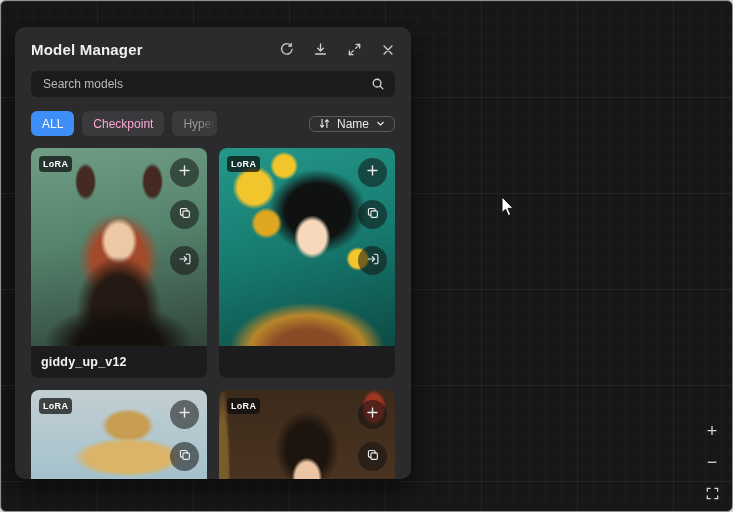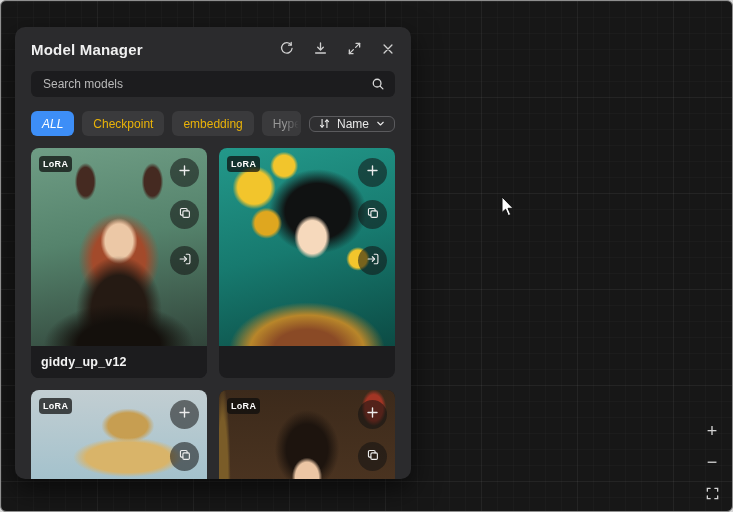--- a/index.html
+++ b/index.html
@@ -12,43 +12,43 @@
       linear-gradient(rgba(255,255,255,0.02) 1px, transparent 1px),
       linear-gradient(90deg, rgba(255,255,255,0.02) 1px, transparent 1px);
     background-size:96px 96px,96px 96px,16px 16px,16px 16px;
   }
   
   .panel{
     position:absolute;left:14px;top:26px;width:396px;height:452px;box-sizing:border-box;
     background:#2b2b2d;border-radius:10px;padding:14px 16px;overflow:hidden;
     box-shadow:0 10px 28px rgba(0,0,0,.6);
   }
-  .panel-header{display:flex;align-items:flex-start;}
+  .panel-header{display:flex;align-items:center;}
   .panel-title{margin:0;font-size:15px;font-weight:700;color:#f0f0f0;letter-spacing:.2px;}
   .header-icons{margin-left:auto;display:flex;align-items:center;gap:19px;}
   button{background:none;border:none;padding:0;margin:0;font:inherit;color:inherit;cursor:pointer;}
   .icon-btn{display:flex;align-items:center;justify-content:center;color:#cfcfcf;}
   .icon-btn svg{display:block;}
   
   .search{
     margin-top:13px;height:26px;background:#1c1c1e;border-radius:6px;
     display:flex;align-items:center;padding:0 10px;gap:20px;
   }
   .search input{
     flex:1;background:transparent;border:none;outline:none;color:#e8e8e8;font-size:12px;
   }
   .search input::placeholder{color:#b9b9b9;}
   .search .mag{color:#d8d8d8;display:flex;}
   
   .chips{margin-top:14px;display:flex;align-items:center;gap:8px;}
   .chip{
-    height:25px;padding:0 11px;border-radius:6px;background:#3a3a3c;color:#eab308;
+    height:25px;padding:0 11px;border-radius:6px;background:#3a3a3c;color:#f9a8d4;
     font-size:12px;display:flex;align-items:center;white-space:nowrap;
   }
-  .chip.active{background:#3d8ef7;color:#fff;font-style:italic;}
+  .chip.active{background:#3d8ef7;color:#fff;}
   .chip-truncated{max-width:52px;overflow:hidden;color:#979797;position:relative;padding-right:2px;}
   .chip-truncated::after{
     content:"";position:absolute;right:0;top:0;bottom:0;width:16px;
     background:linear-gradient(90deg,rgba(58,58,60,0),#3a3a3c 85%);
   }
   .sort{
     margin-left:auto;height:16px;box-sizing:border-box;border:1px solid #5b5b5e;border-radius:6px;
     background:#2f2f31;color:#e8e8e8;font-size:12px;display:flex;align-items:center;gap:6px;padding:0 8px;
   }
   .sort svg{display:block;}
@@ -167,21 +167,20 @@
         <svg width="14" height="14" viewBox="0 0 16 16" fill="none" stroke="currentColor" stroke-width="1.5" stroke-linecap="round">
             <circle cx="7" cy="7" r="4.4"></circle>
             <path d="M10.4 10.4 13.6 13.6"></path>
           </svg>
       </span>
     </div>
 
     <div class="chips">
       <button class="chip active">ALL</button>
       <button class="chip">Checkpoint</button>
-      <button class="chip">embedding</button>
       <button class="chip chip-truncated">Hyper</button>
       <button class="sort">
         <span>
             <svg width="13" height="13" viewBox="0 0 16 16" fill="none" stroke="currentColor" stroke-width="1.4" stroke-linecap="round" stroke-linejoin="round">
               <path d="M5 3.2v9"></path>
               <polyline points="3 10.4 5 12.4 7 10.4"></polyline>
               <path d="M11 12.8v-9"></path>
               <polyline points="9 5.6 11 3.6 13 5.6"></polyline>
             </svg>
           </span>

